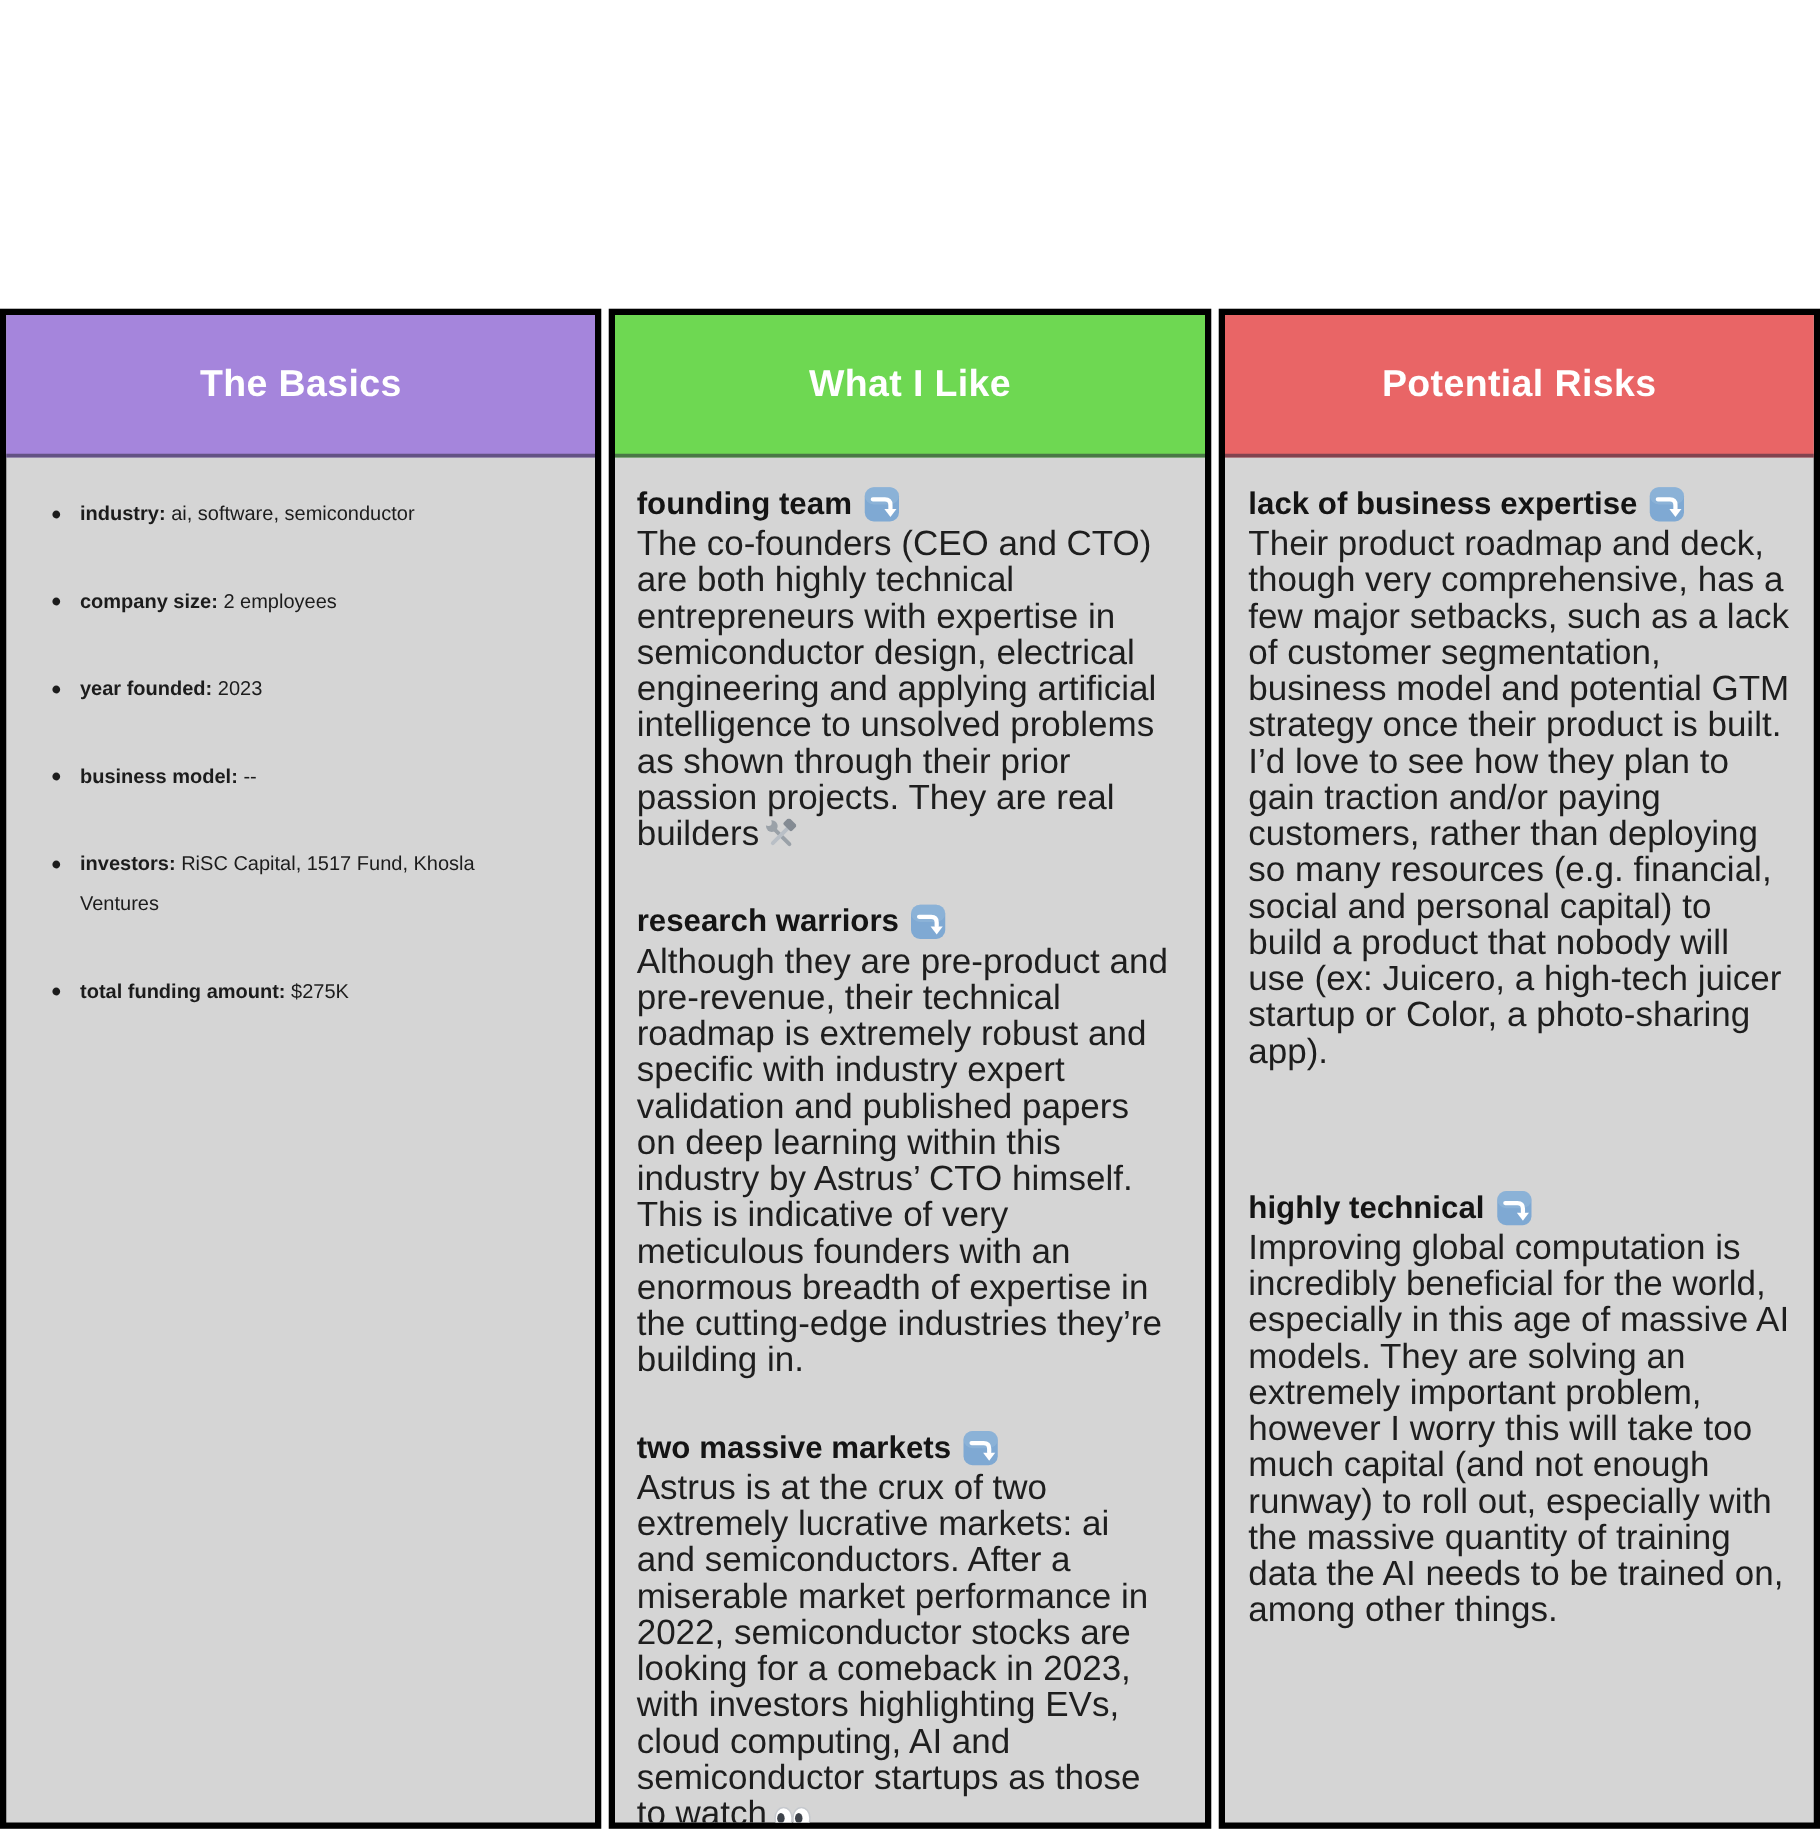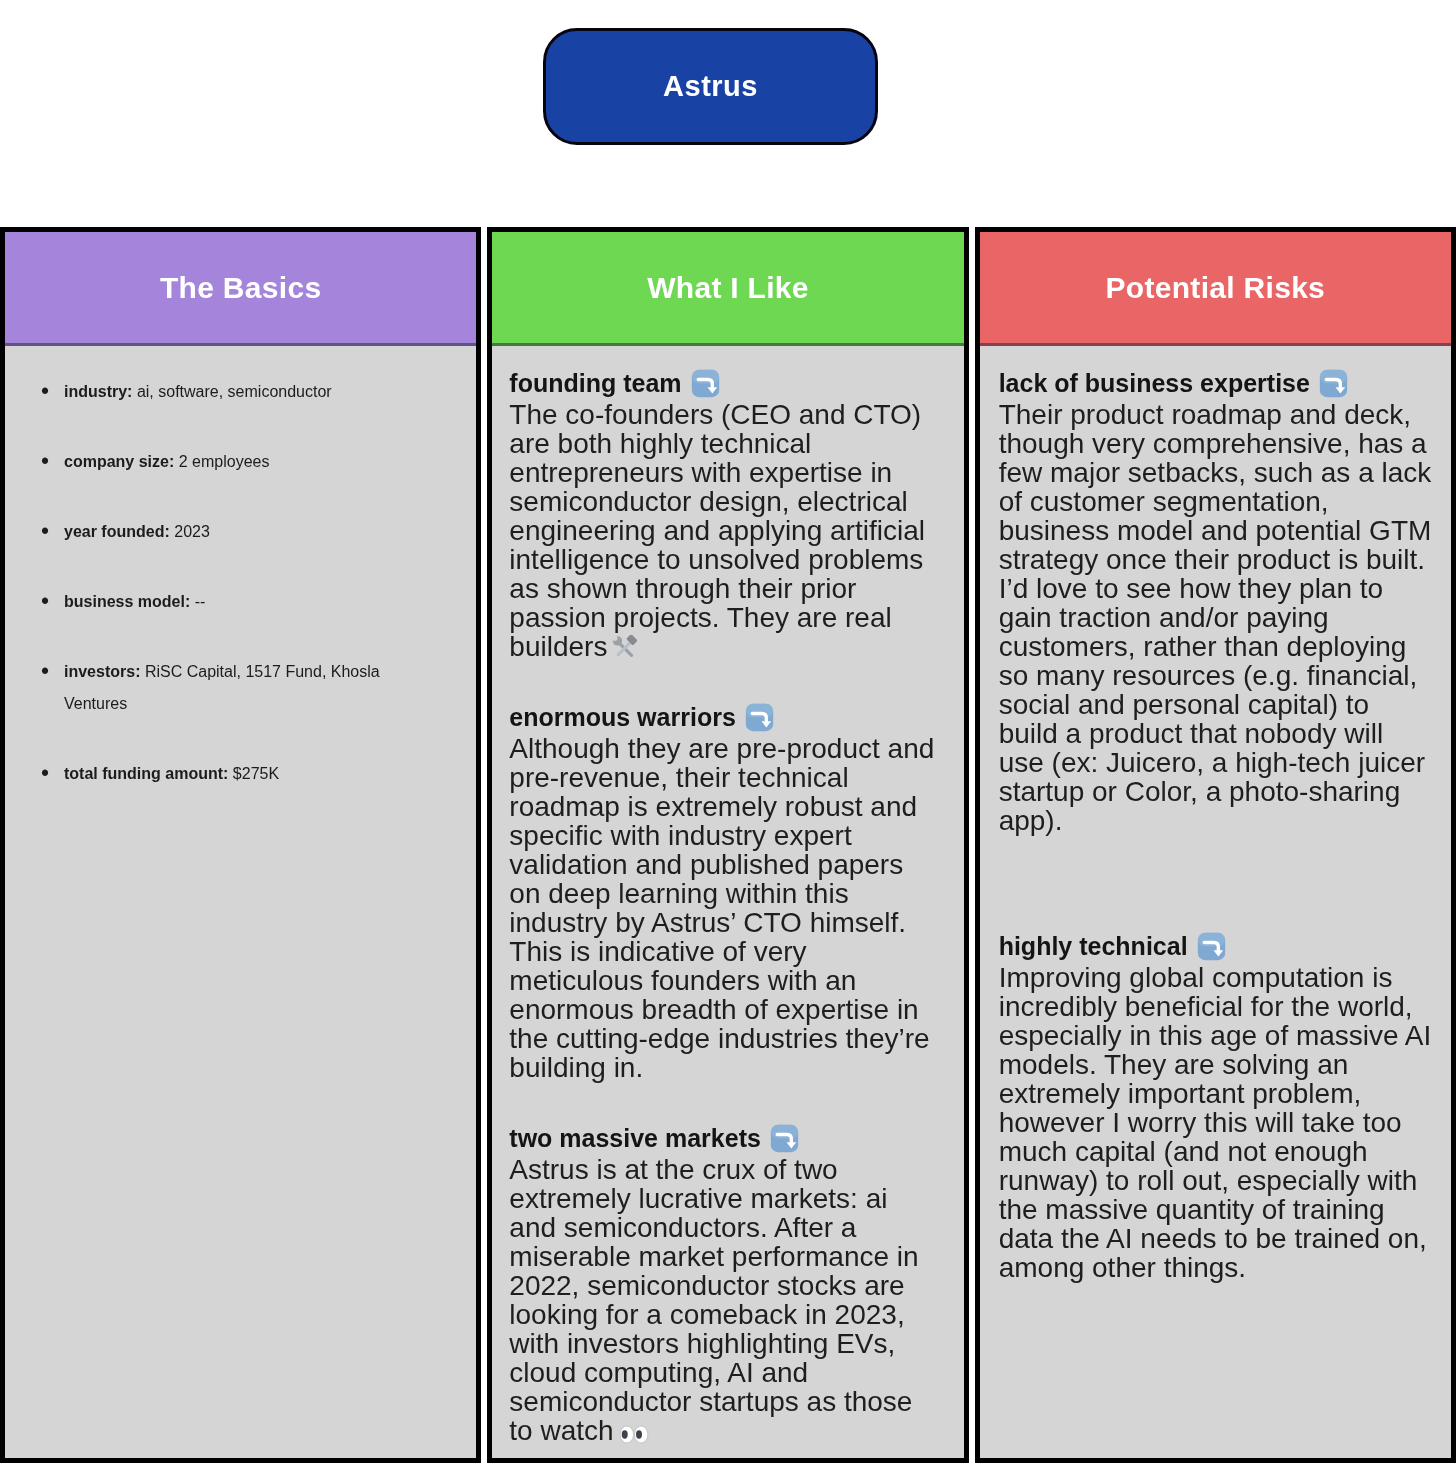--- a/index.html
+++ b/index.html
@@ -16,21 +16,21 @@
   }
   .title-box .label { color:#ffffff; font-size:29px; font-weight:700; letter-spacing:.5px; }
 
   
   .columns {
     position:absolute; top:227px; left:0; width:1456px; height:1236px;
     display:flex; gap:6px;
   }
   .col {
     flex:1 1 0; display:flex; flex-direction:column;
-    border:5px solid #000; box-sizing:border-box; background:#d5d5d5;
+    border:5px solid #000; box-sizing:border-box; background:#d5d5d5;margin-top:20px;
   }
   .col-header {
     flex:0 0 111px; display:flex; align-items:center; justify-content:center;
     border-bottom:3px solid rgba(45,40,60,.55);
   }
   .col-header .label { color:#ffffff; font-size:30px; font-weight:600; letter-spacing:.3px; }
 
   .col-body { flex:1 1 auto; overflow:hidden; }
 
   
@@ -54,23 +54,20 @@
   .risks .note { margin-bottom:96px; }
 
   .icon { display:inline-block; vertical-align:middle; line-height:0; }
   .icon.inline { vertical-align:-4px; margin-left:5px; }
 </style>
 </head>
 <body>
 
 <div class="canvas">
 
-  <div class="title-box" style="background:#1843a4;">
-    <span class="label">Astrus</span>
-  </div>
 
   <div class="columns">
 
     <section class="col">
       <header class="col-header" style="background:#a585dc;">
         <span class="label">The Basics</span>
       </header>
       <div class="col-body">
         <ul class="basics-list">
           <li>
@@ -117,21 +114,21 @@
                   <path d="M8 9 L25 26" stroke="#9aa1a8" stroke-width="4" stroke-linecap="round"></path>
                   <circle cx="7" cy="7.5" r="6" fill="#9aa1a8"></circle>
                   <circle cx="3.5" cy="4" r="3.4" fill="#d5d5d5"></circle>
                   <path d="M25 8 L8 25" stroke="#b9bfc6" stroke-width="4" stroke-linecap="round"></path>
                   <rect x="19.5" y="1.5" width="12" height="9" rx="2" transform="rotate(45 25.5 6)" fill="#848b93"></rect>
                 </svg></span></p>
         </div>
 
         <div class="note">
           <h3>
-            <span>enormous warriors</span>
+            <span>research warriors</span>
             <span class="icon">
               <svg width="29" height="29" viewBox="0 0 36 36">
                   <rect x="1" y="1" width="34" height="34" rx="9" fill="#7fa9d3"></rect>
                   <rect x="1" y="1" width="34" height="17" rx="9" fill="#96bada" opacity="0.55"></rect>
                   <path d="M9 13 H21 Q26.5 13 26.5 18.5 V22" fill="none" stroke="#ffffff" stroke-width="4.2" stroke-linecap="round"></path>
                   <path d="M20.5 22.5 H32.5 L26.5 30.5 Z" fill="#ffffff"></path>
                 </svg>
             </span>
           </h3>
           <p><span>Although they are pre-product and pre-revenue, their technical roadmap is extremely robust and specific with industry expert validation and published papers on deep learning within this industry by Astrus’ CTO himself. This is indicative of very meticulous founders with an enormous breadth of expertise in the cutting-edge industries they’re building in.</span></p>

